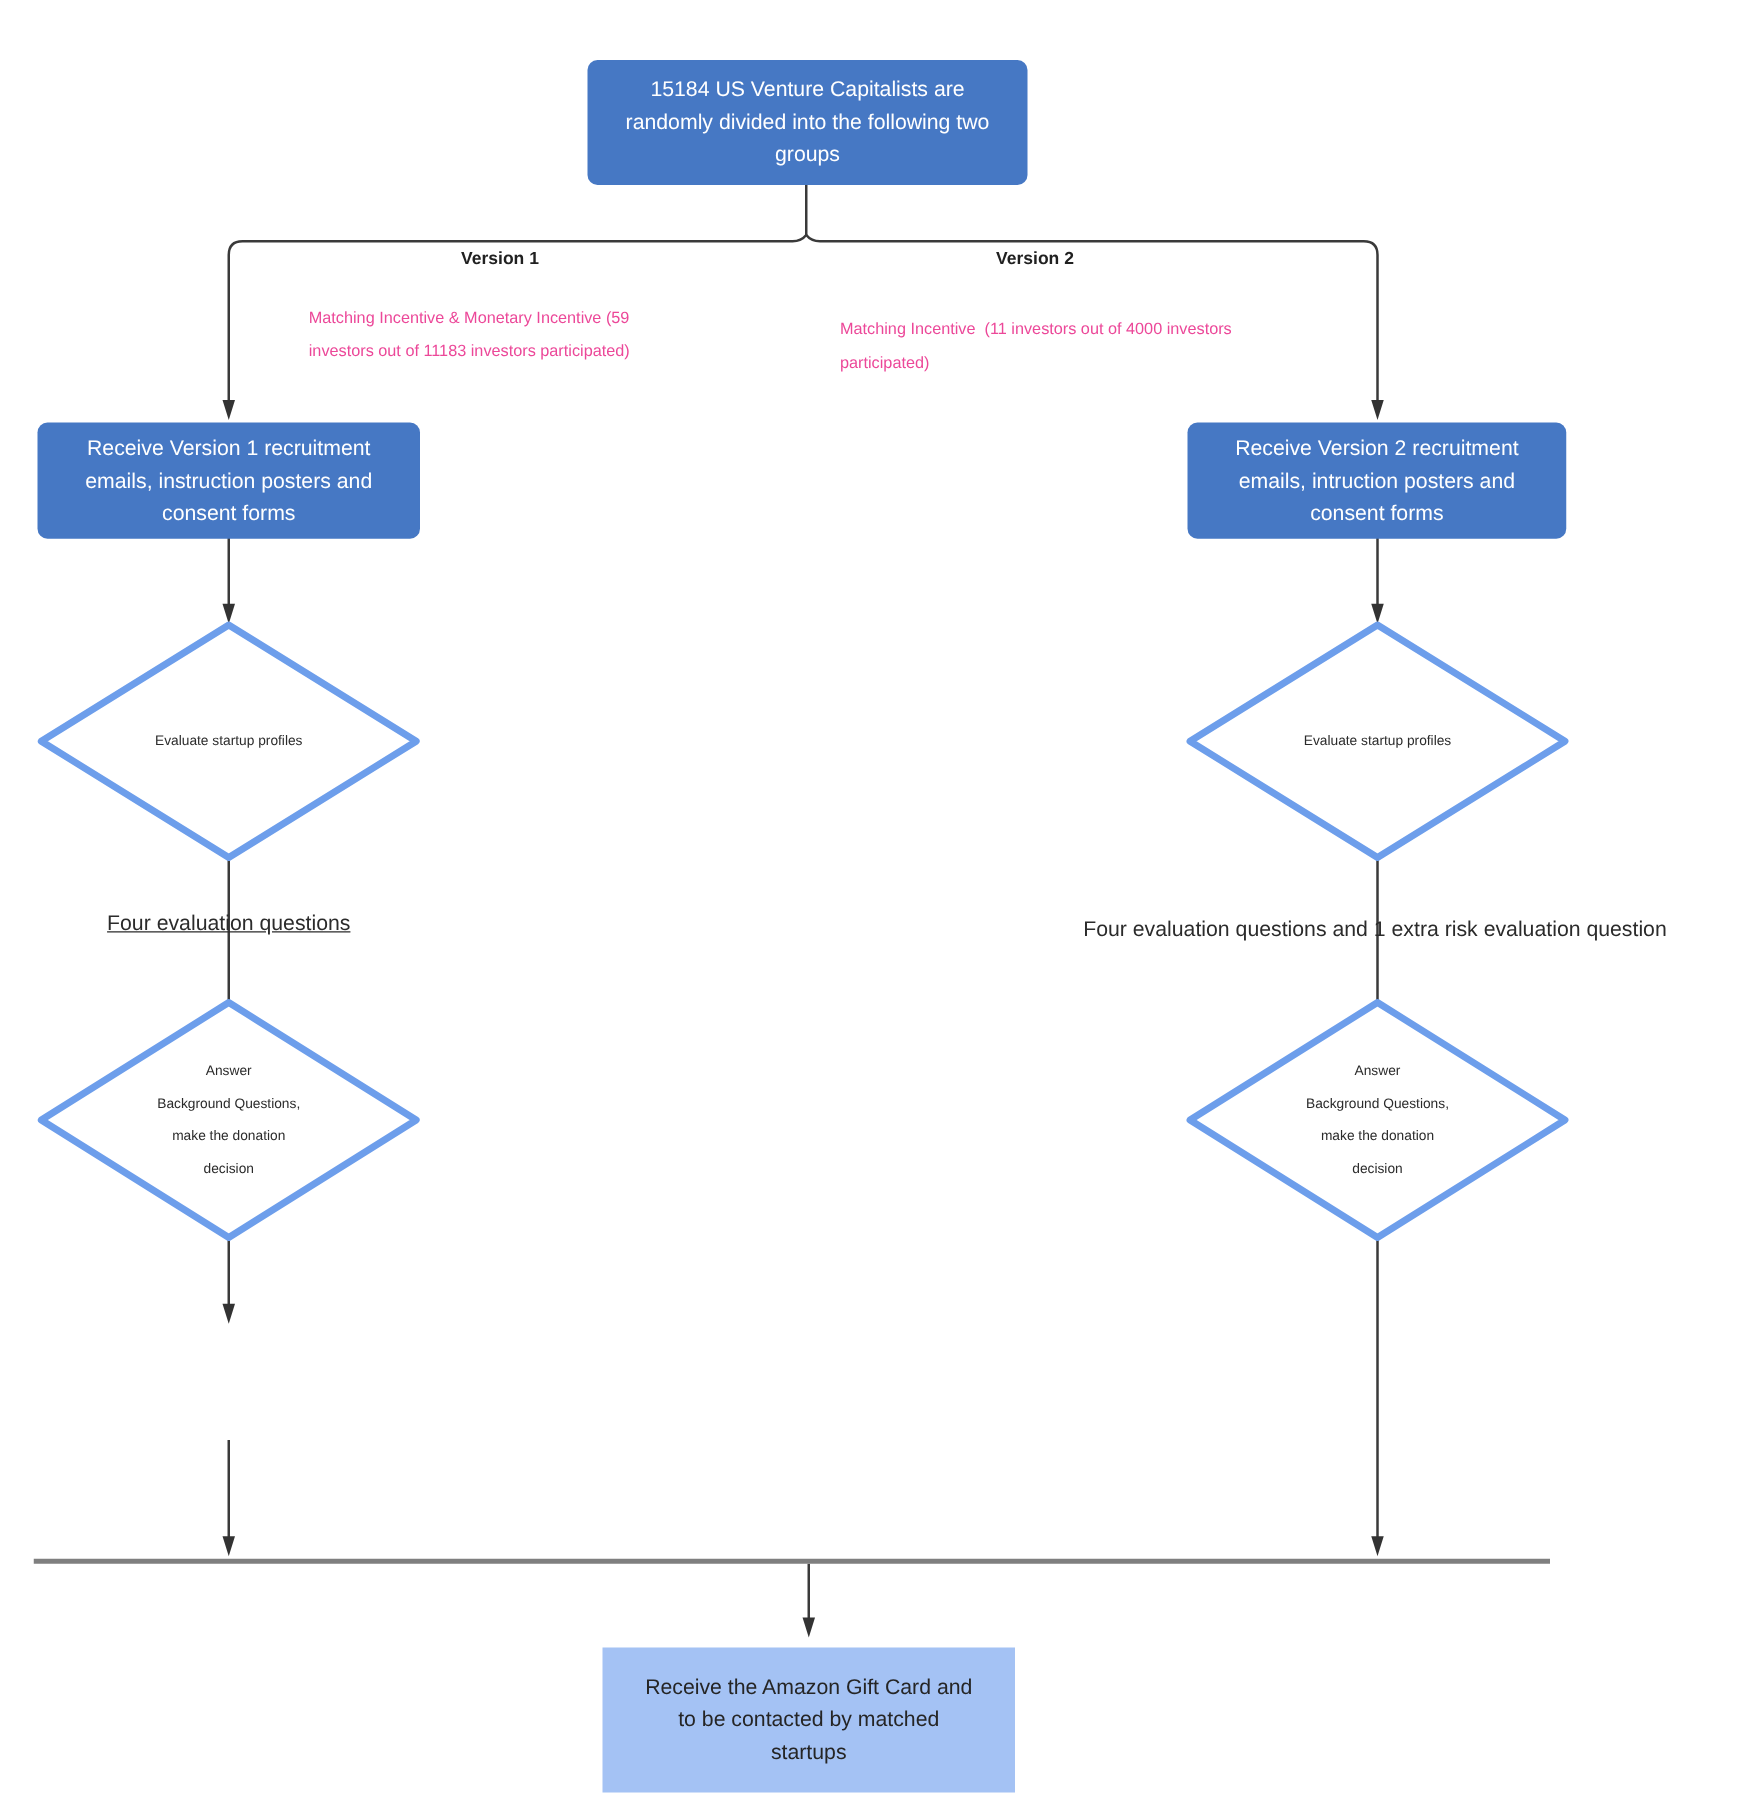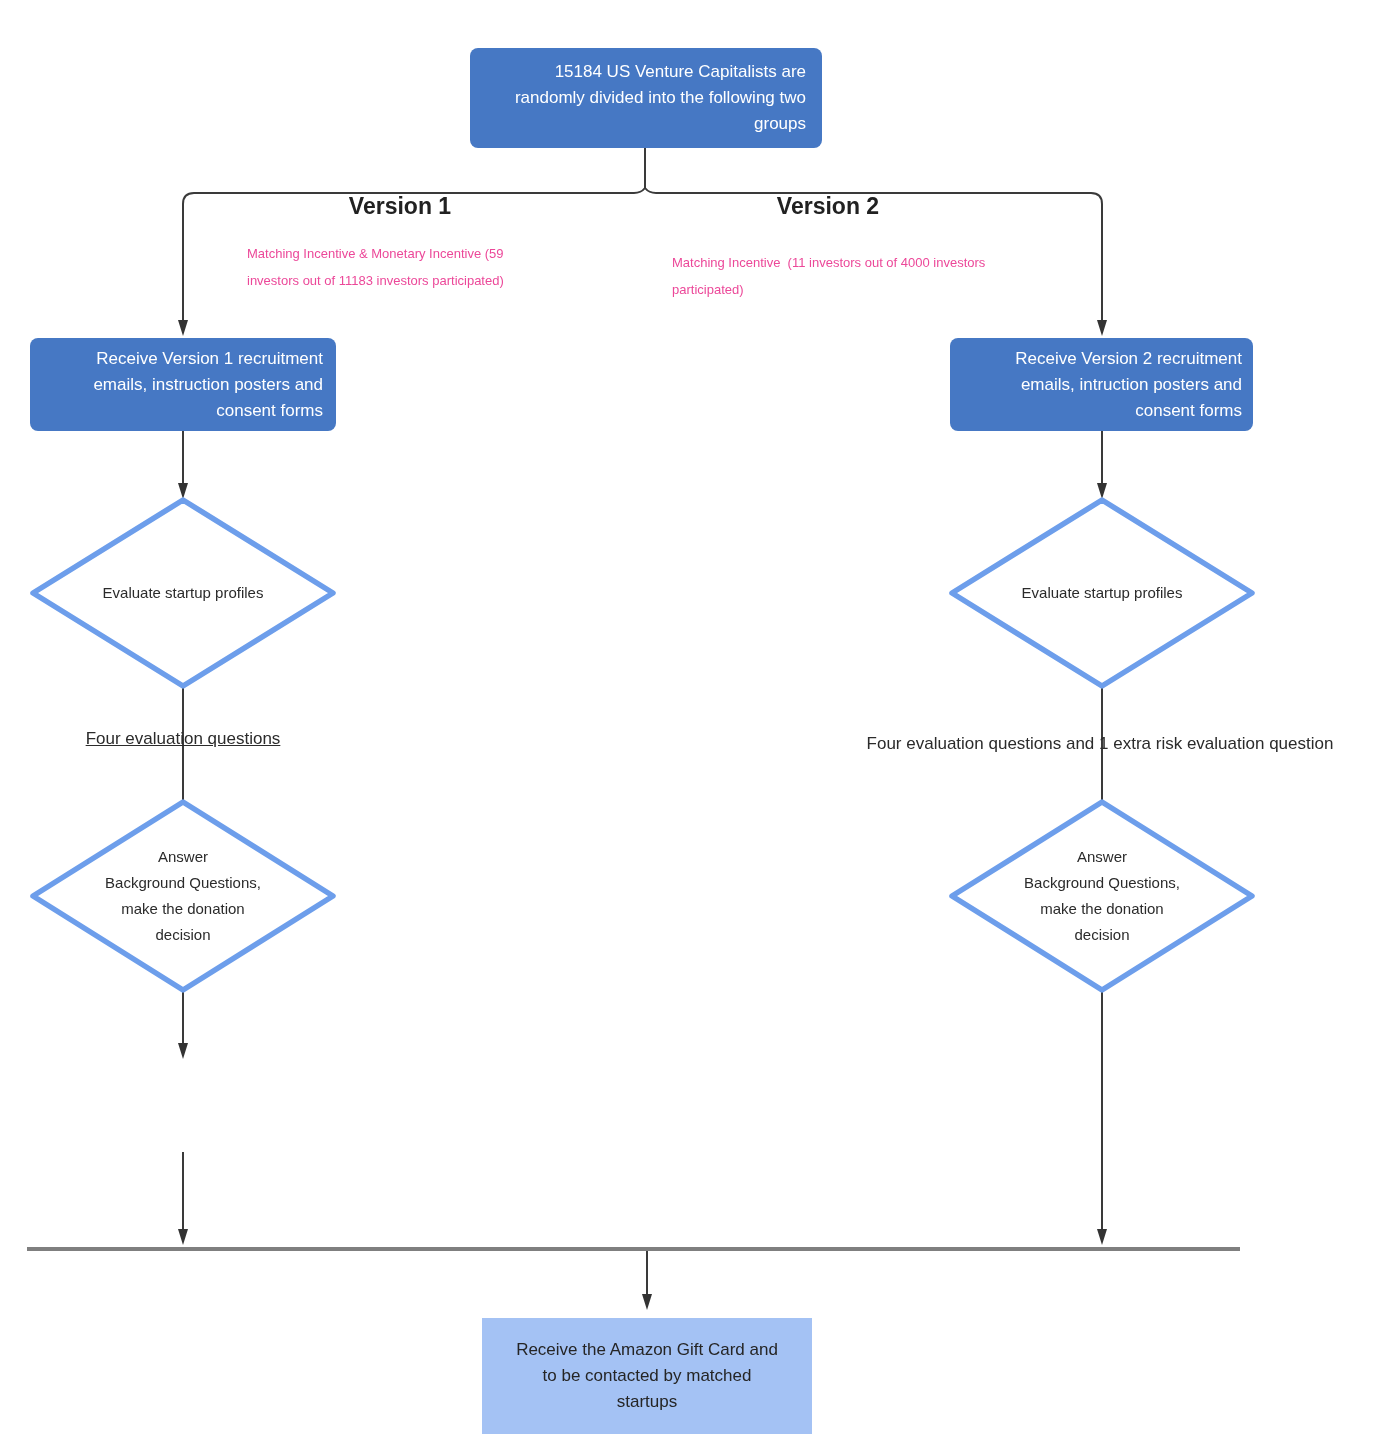--- a/index.html
+++ b/index.html
@@ -8,46 +8,46 @@
     font-family:"Liberation Sans", sans-serif;
     color:#2e2e2e; background:#ffffff; overflow:hidden;
   }
   #wires { position:absolute; left:0; top:0; width:1394px; height:1454px; }
 
   .node {
     position:absolute; display:flex; align-items:center; justify-content:center;
     text-align:center; box-sizing:border-box;
     font-size:17px; line-height:26px;
   }
-  .blue-box { background:#4678C4; color:#ffffff; border-radius:8px;text-align:right; }
+  .blue-box { background:#4678C4; color:#ffffff; border-radius:8px; }
   .light-box { background:#A4C2F4; color:#252525; border-radius:0; }
 
   .top-box      { left:470px; top:48px;  width:352px; height:100px; padding:0 16px; }
   .receive-v1   { left:30px;  top:338px; width:306px; height:93px;  padding:0 13px; }
   .receive-v2   { left:950px; top:338px; width:303px; height:93px;  padding:0 11px; }
   .notified-box { left:30px;  top:1060px;width:306px; height:92px;  padding:0 13px; }
   .final-box    { left:482px; top:1318px;width:330px; height:116px; padding:0 34px; }
 
   .branch-title {
     position:absolute; top:193px; width:300px; text-align:center;
-    font-size:23px; font-weight:bold; color:#212121; line-height:26px;
+    font-size:14px; font-weight:bold; color:#212121; line-height:26px;
   }
   .title-v1 { left:250px; }
   .title-v2 { left:678px;text-align:center; }
 
   .branch-desc {
     position:absolute; font-size:13px; line-height:27px; color:#ec4899;
     white-space:pre-wrap;
   }
   .desc-v1 { left:247px; top:240px; width:292px; }
   .desc-v2 { left:672px; top:249px; width:322px; }
 
   .diamond-label {
     position:absolute; display:flex; align-items:center; justify-content:center;
-    text-align:center; font-size:15px; line-height:26px; color:#2b2b2b;
+    text-align:center; font-size:11px; line-height:26px; color:#2b2b2b;
   }
   .pre { white-space:pre-line; }
   .eval-v1   { left:33px;  top:500px; width:300px; height:186px; }
   .eval-v2   { left:952px; top:500px; width:300px; height:186px; }
   .answer-v1 { left:33px;  top:802px; width:300px; height:188px; }
   .answer-v2 { left:952px; top:802px; width:300px; height:188px; }
 
   .mid-label {
     position:absolute; text-align:center; font-size:17px; line-height:26px; color:#2b2b2b;
   }

